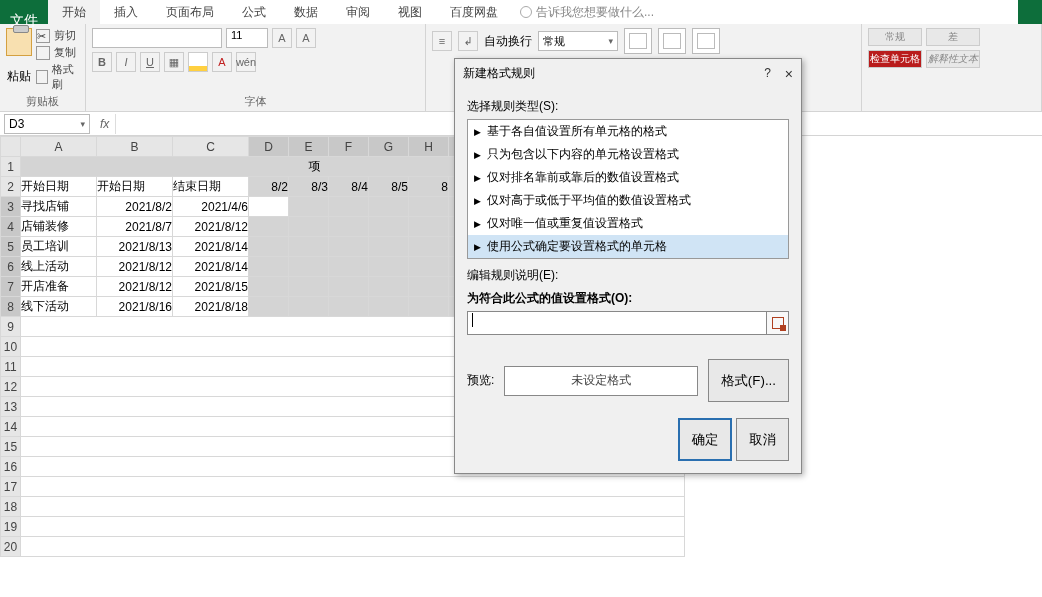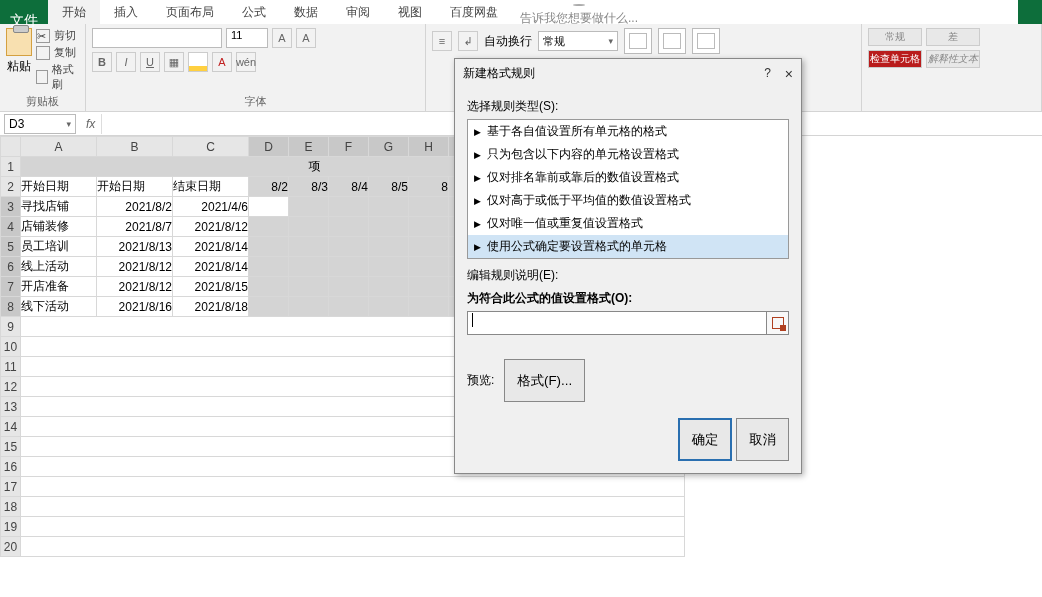--- a/index.html
+++ b/index.html
@@ -3,36 +3,36 @@
 <meta charset="utf-8">
 <style>
   * { box-sizing: border-box; margin: 0; padding: 0; font-family: "Microsoft YaHei", sans-serif; }
   body { background: #fff; font-size: 12px; width: 1042px; height: 597px; overflow: hidden; position: relative; }
 
   
   .tabs { display: flex; height: 24px; background: #fff; align-items: stretch; }
   .tab-file { background: #0d6e3b; color: #fff; padding: 12px 10px; font-size: 14px; }
   .tab { padding: 4px 14px; color: #444; cursor: pointer; }
   .tab.active { background: #f2f2f2; }
-  .tell-me { display:flex; align-items:center; color:#888; padding:4px 8px; gap:4px;flex-direction:column; }
+  .tell-me { display:flex; align-items:center; color:#888; padding:4px 8px; gap:4px; }
   .bulb { width:12px; height:12px; border:1px solid #aaa; border-radius:50%; position:relative; }
   .tab-spacer { flex:1; }
   .tab-right { background:#0d6e3b; width:24px; }
 
   
   .ribbon { height: 88px; background: #f2f2f2; border-bottom:1px solid #d4d4d4; display:flex; }
   .group { border-right:1px solid #d4d4d4; padding:4px 6px 2px 6px; display:flex; flex-direction:column; justify-content:space-between; }
   .group-label { text-align:center; color:#666; font-size:11px; padding-top:2px; }
   .g-clip { width:86px; }
   .g-font { width:340px; }
   .g-num { flex:1; }
   .g-styles { width:180px; }
 
   .clip-row { display:flex; gap:4px; }
-  .paste-big { display:flex; flex-direction:column; align-items:center; gap:2px; }
+  .paste-big { display:flex; flex-direction:column; align-items:center; gap:12px; }
   .paste-icn { width:26px; height:28px; background:#f8e0b0; border:1px solid #d4a040; position:relative; }
   .paste-icn::before { content:""; position:absolute; top:-4px; left:6px; width:14px; height:6px; background:#ccc; border:1px solid #888; border-radius:2px; }
   .clip-small { display:flex; flex-direction:column; gap:2px; }
   .clip-item { display:flex; gap:4px; align-items:center; color:#444; font-size:11px; }
   .icn { width:14px; height:14px; border:1px solid #999; }
 
   .font-row { display:flex; gap:4px; align-items:center; margin-bottom:4px; }
   .font-name { width:130px; height:20px; border:1px solid #bbb; background:#fff; padding:0 4px; font-size:11px; }
   .font-size { width:42px; height:20px; border:1px solid #bbb; background:#fff; padding:0 4px; font-size:11px; }
   .sq { width:20px; height:20px; border:1px solid #ccc; display:inline-flex; align-items:center; justify-content:center; color:#666; font-size:11px; }
@@ -42,21 +42,21 @@
   .style-big { display:flex; flex-direction:column; align-items:center; gap:2px; font-size:11px; color:#444; }
   .grid-icn { width:28px; height:26px; border:1px solid #bbb; background:linear-gradient(#fff,#fff); position:relative; }
   .grid-icn::before { content:""; position:absolute; inset:4px; border:1px solid #bbb; }
 
   .style-pill-row { display:flex; gap:4px; }
   .style-pill { width:54px; height:18px; border:1px solid #ccc; background:#e8e8e8; font-size:10px; display:flex; align-items:center; justify-content:center; color:#888; }
   .style-pill.check { background:#b91c1c; color:#fff; }
 
   
   .fxbar { height:24px; display:flex; align-items:center; border-bottom:1px solid #d4d4d4; }
-  .namebox { width:72px; height:20px; border:1px solid #bbb; margin:12px 4px; padding:0 4px; display:flex; align-items:center; justify-content:space-between; font-size:12px; }
+  .namebox { width:86px; height:20px; border:1px solid #bbb; margin:12px 4px; padding:0 4px; display:flex; align-items:center; justify-content:space-between; font-size:12px; }
   .fx-btns { display:flex; gap:8px; padding:0 6px; color:#666; }
   .fx-input { flex:1; height:20px; border-left:1px solid #ddd; padding:0 6px; }
 
   
   .sheet { position:relative; }
   table.grid { border-collapse:collapse; table-layout:fixed; }
   table.grid th, table.grid td { border:1px solid #d8d8d8; height:20px; font-size:12px; padding:0; }
   table.grid th { background:#e6e6e6; font-weight:normal; color:#444; }
   th.rowh { width:20px; background:#e6e6e6; text-align:center; color:#444; }
   td { padding:0 4px; }
@@ -454,20 +454,21 @@
     <div class="dlg-label" style="font-weight:bold">为符合此公式的值设置格式(O):</div>
     <div class="formula-box">
       <div class="formula-input"><span class="text-cursor"></span></div>
       <div class="ref-btn">
           <div class="ref-icn"></div>
         </div>
     </div>
 
     <div class="preview-row">
       <span>预览:</span>
+      <div class="preview-box">未设定格式</div>
       <button class="btn">格式(F)...</button>
     </div>
 
     <div class="dlg-buttons">
       <button class="btn primary">确定</button>
       <button class="btn">取消</button>
     </div>
   </div>
 </div>
 

